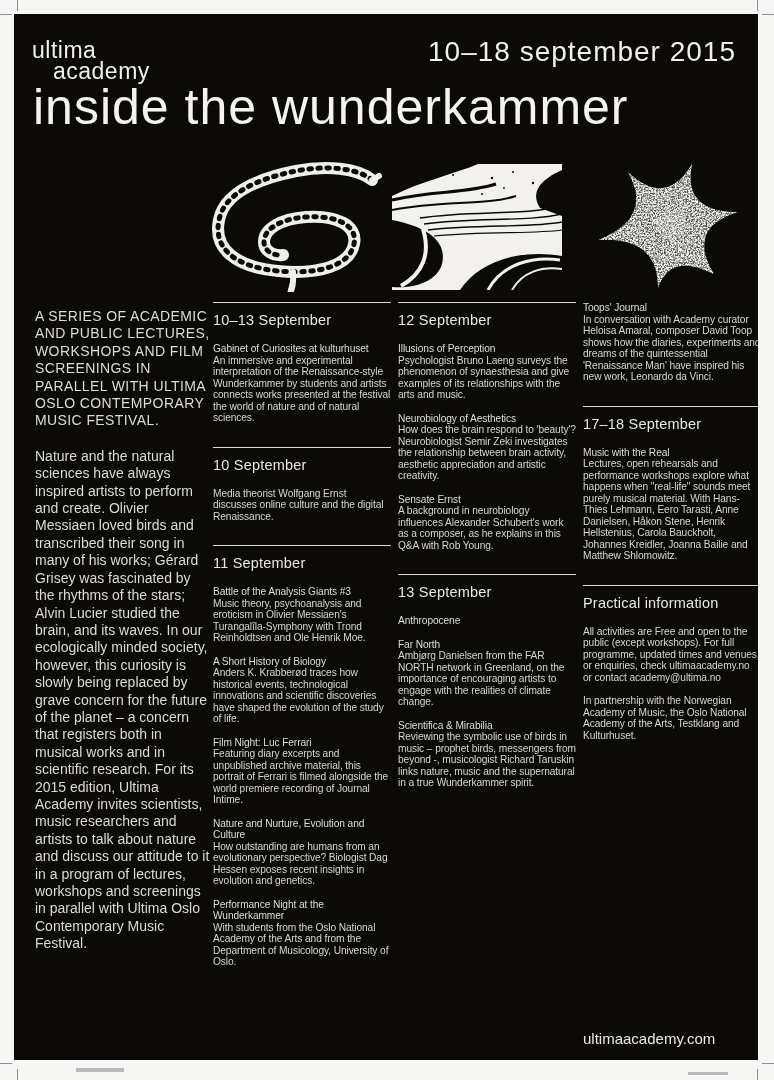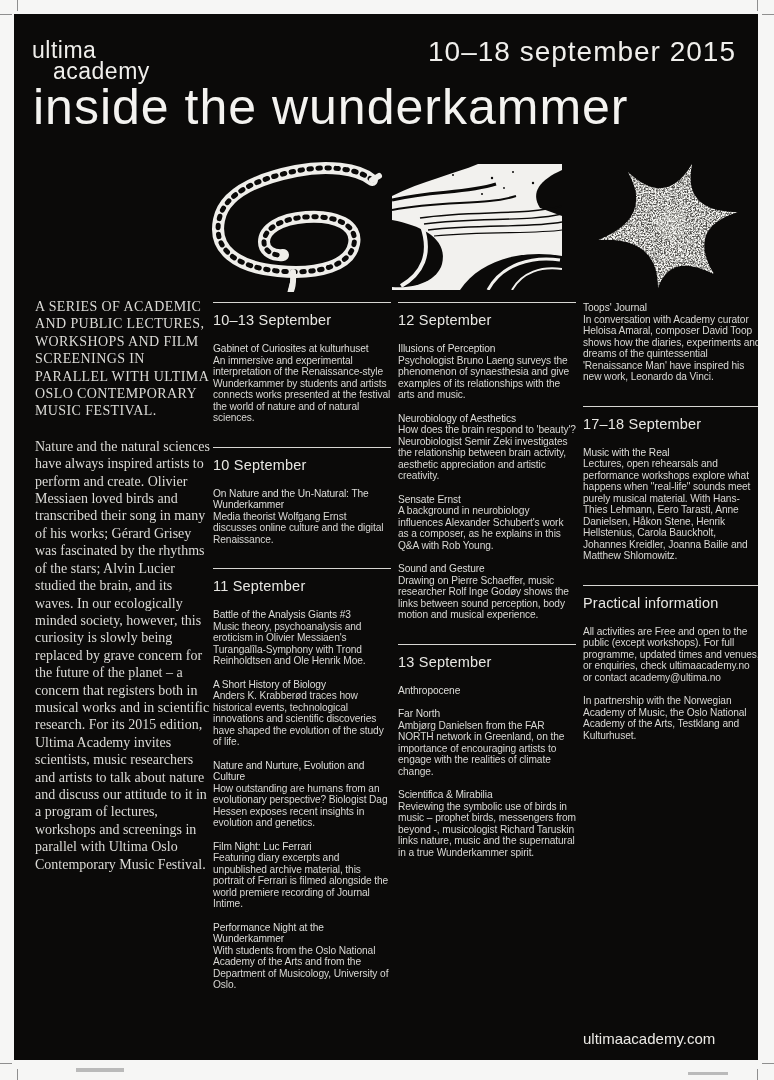--- a/index.html
+++ b/index.html
@@ -19,21 +19,21 @@
   .dates{position:absolute;right:22px;top:22px;font-size:28px;font-weight:400;letter-spacing:1px;color:#f0efec;}
   .title{position:absolute;left:19px;top:64px;margin:0;font-size:50px;font-weight:400;letter-spacing:1px;color:#f4f3f0;white-space:nowrap;}
 
   
   .img{position:absolute;}
   .img-snake{left:184px;top:146px;}
   .img-marbled{left:378px;top:150px;}
   .img-starfish{left:572px;top:144px;}
 
   
-  .intro{position:absolute;left:21px;top:284px;width:176px;font-family:Liberation Serif, serif;}
+  .intro{position:absolute;left:21px;top:294px;width:176px;}
   .intro p{margin:0 0 18px 0;font-size:14px;line-height:17.4px;color:#dcdbd7;}
   .intro .lead{letter-spacing:.4px;}
 
   
   .col{position:absolute;top:288px;width:178px;}
   .col.c0{left:199px;}
   .col.c1{left:384px;}
   .col.c2{left:569px;}
   .sec{margin-bottom:23px;}
   .rule{border-top:1.6px solid #d8d7d3;margin-bottom:9px;}
@@ -136,68 +136,63 @@
             <h2 class="sec-h">10–13 September</h2>
             <div class="event">
               <div class="ev-title">Gabinet of Curiosites at kulturhuset</div>
               <p class="ev-body"><span>An immersive and experimental interpretation of the Renaissance-style Wunderkammer by students and artists connects works presented at the festival the world of nature and of natural sciences.</span></p>
             </div>
           </section>
           <section class="sec">
             <div class="rule"></div>
             <h2 class="sec-h">10 September</h2>
             <div class="event">
-              <div class="ev-title">On Nature and the Un-Natural: The Wunderkammer</div>
               <p class="ev-body"><span>Media theorist Wolfgang Ernst discusses online culture and the digital Renaissance.</span></p>
             </div>
           </section>
           <section class="sec">
             <div class="rule"></div>
             <h2 class="sec-h">11 September</h2>
             <div class="event">
               <div class="ev-title">Battle of the Analysis Giants #3</div>
               <p class="ev-body"><span>Music theory, psychoanalysis and eroticism in Olivier Messiaen's </span><span class="it">Turangalîla-Symphony</span><span> with Trond Reinholdtsen and Ole Henrik Moe.</span></p>
             </div>
             <div class="event">
               <div class="ev-title">A Short History of Biology</div>
               <p class="ev-body"><span>Anders K. Krabberød traces how historical events, technological innovations and scientific discoveries have shaped the evolution of the study of life.</span></p>
             </div>
             <div class="event">
+              <div class="ev-title">Film Night: Luc Ferrari</div>
+              <p class="ev-body"><span>Featuring diary excerpts and unpublished archive material, this portrait of Ferrari is filmed alongside the world premiere recording of </span><span class="it">Journal Intime</span><span>.</span></p>
+            </div>
+            <div class="event">
               <div class="ev-title">Nature and Nurture, Evolution and Culture</div>
               <p class="ev-body"><span>How outstanding are humans from an evolutionary perspective? Biologist Dag Hessen exposes recent insights in evolution and genetics.</span></p>
             </div>
             <div class="event">
-              <div class="ev-title">Film Night: Luc Ferrari</div>
-              <p class="ev-body"><span>Featuring diary excerpts and unpublished archive material, this portrait of Ferrari is filmed alongside the world premiere recording of </span><span class="it">Journal Intime</span><span>.</span></p>
-            </div>
-            <div class="event">
               <div class="ev-title">Performance Night at the Wunderkammer</div>
               <p class="ev-body"><span>With students from the Oslo National Academy of the Arts and from the Department of Musicology, University of Oslo.</span></p>
             </div>
           </section>
         </div>
         <div class="col c1">
           <section class="sec">
             <div class="rule"></div>
             <h2 class="sec-h">12 September</h2>
             <div class="event">
               <div class="ev-title">Illusions of Perception</div>
               <p class="ev-body"><span>Psychologist Bruno Laeng surveys the phenomenon of synaesthesia and give examples of its relationships with the arts and music.</span></p>
             </div>
             <div class="event">
               <div class="ev-title">Neurobiology of Aesthetics</div>
               <p class="ev-body"><span>How does the brain respond to 'beauty'?  Neurobiologist Semir Zeki investigates the relationship between brain activity, aesthetic appreciation and artistic creativity.</span></p>
             </div>
             <div class="event">
               <div class="ev-title">Sensate Ernst</div>
               <p class="ev-body"><span>A background in neurobiology influences Alexander Schubert's work as a composer, as he explains in this Q&amp;A with Rob Young.</span></p>
-            </div>
-            <div class="event">
-              <div class="ev-title">Sound and Gesture</div>
-              <p class="ev-body"><span>Drawing on Pierre Schaeffer, music researcher Rolf Inge Godøy shows the links between sound perception, body motion and musical experience.</span></p>
             </div>
           </section>
           <section class="sec">
             <div class="rule"></div>
             <h2 class="sec-h">13 September</h2>
             <div class="event">
               <div class="ev-title">Anthropocene</div>
             </div>
             <div class="event">
               <div class="ev-title">Far North</div>

